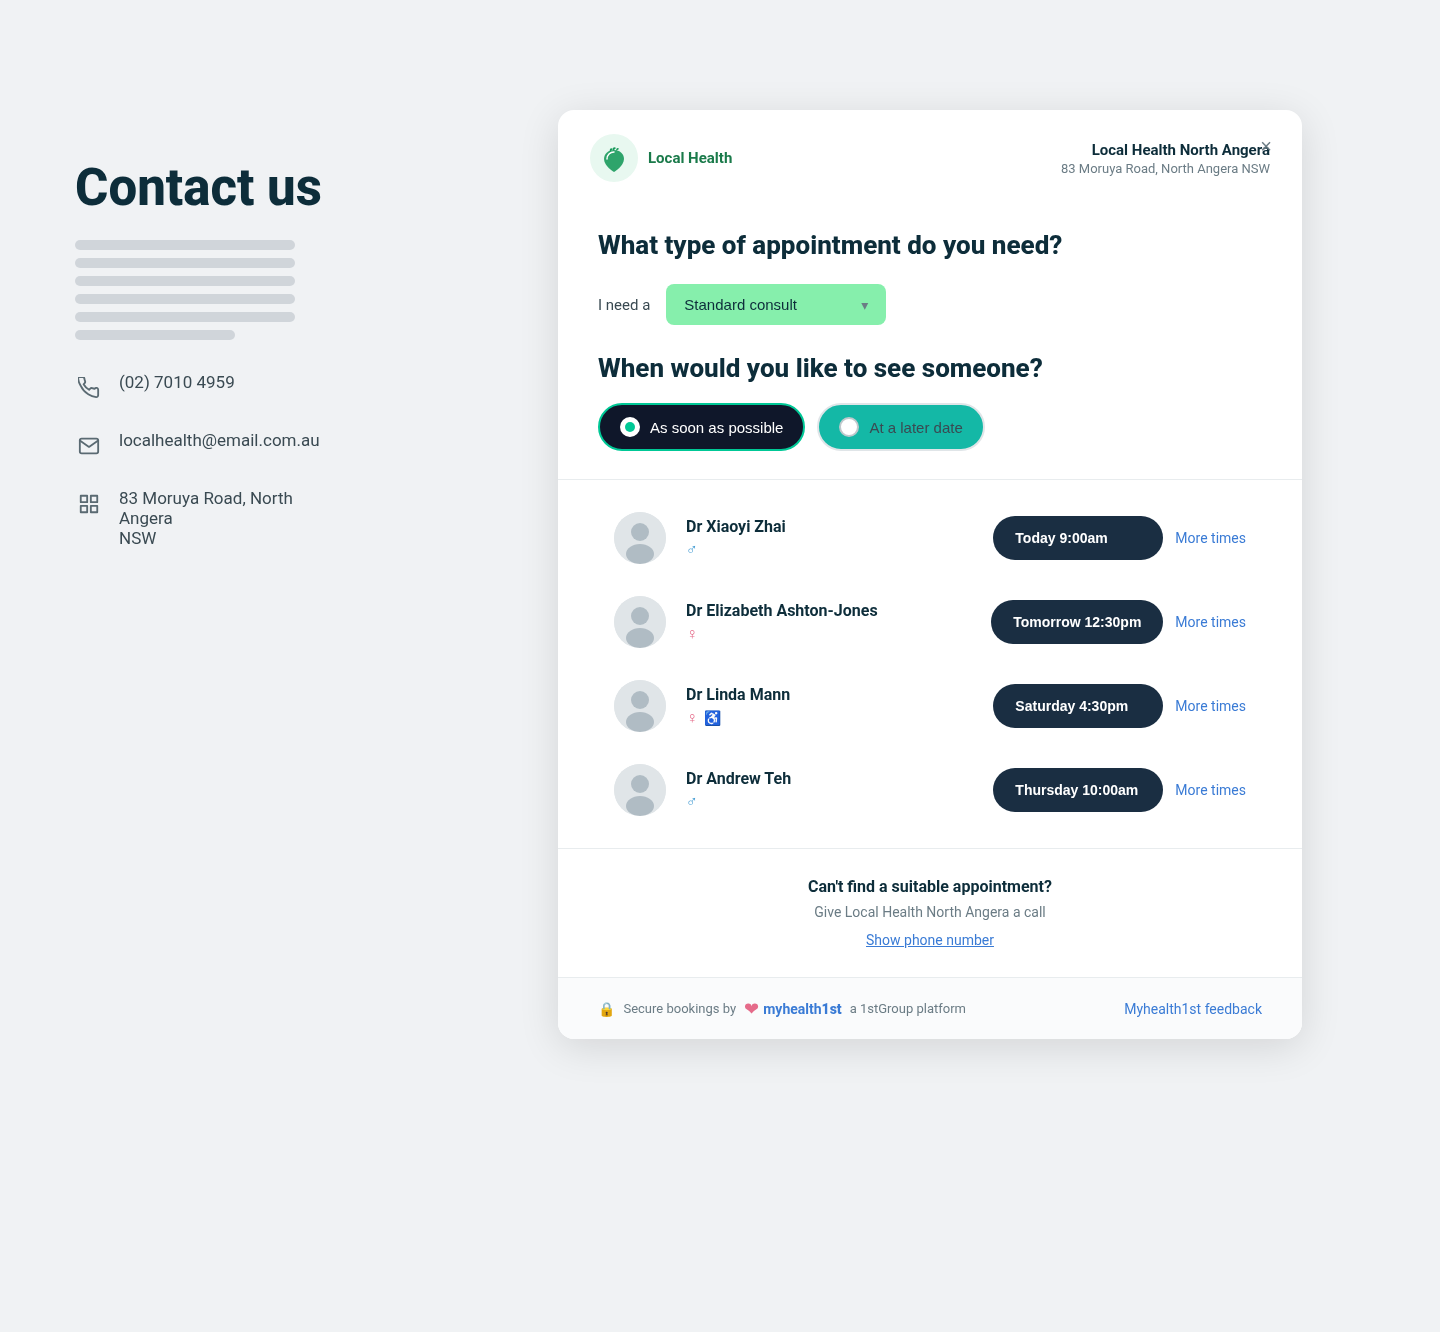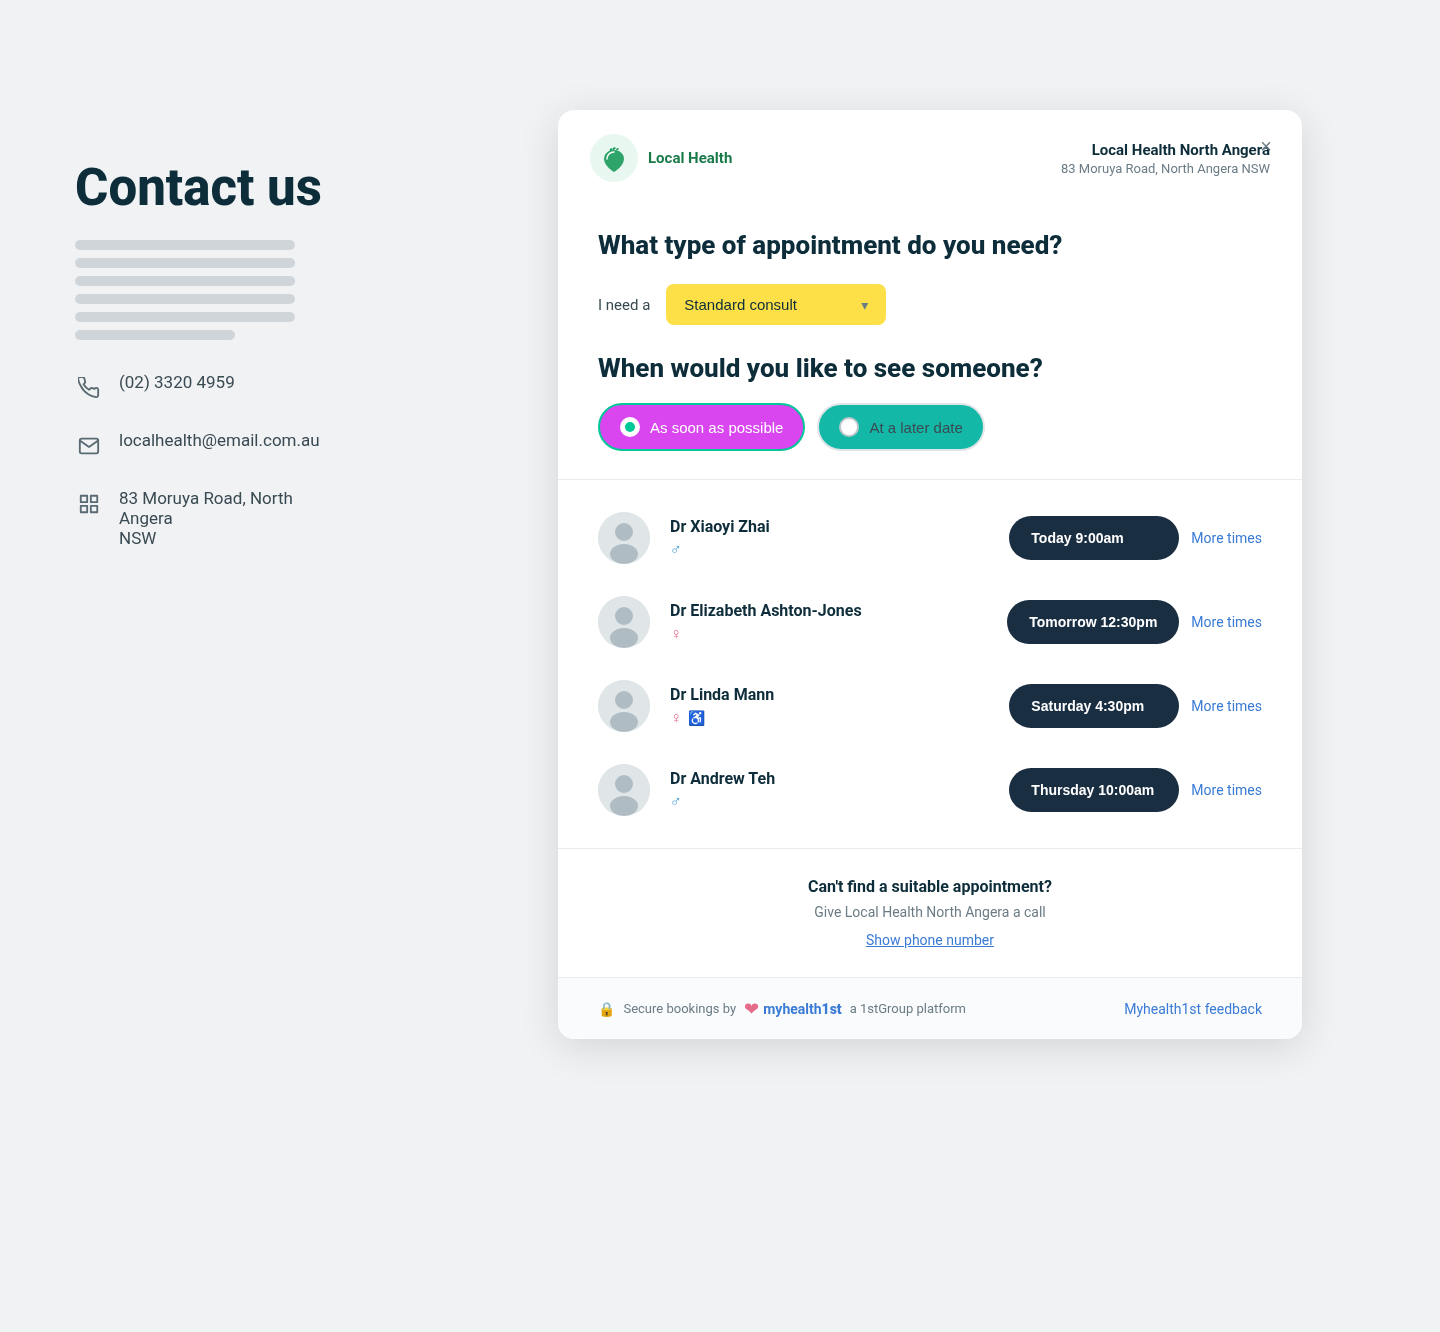--- a/index.html
+++ b/index.html
@@ -168,21 +168,21 @@
 
     .i-need-label {
       font-size: 15px;
       color: #3a4a52;
     }
 
     .consult-select {
       display: flex;
       align-items: center;
       justify-content: space-between;
-      background: #fde047;
+      background: #86efac;
       border: none;
       border-radius: 8px;
       padding: 12px 18px;
       font-size: 15px;
       color: #0d2d3a;
       cursor: pointer;
       min-width: 220px;
       gap: 40px;
     }
 
@@ -214,21 +214,21 @@
       gap: 10px;
       padding: 12px 20px;
       border-radius: 30px;
       border: 2px solid transparent;
       cursor: pointer;
       font-size: 15px;
       font-weight: 500;
     }
 
     .time-option.active {
-      background: #d946ef;
+      background: #0f172a;
       color: #fff;
       border-color: #00c896;
     }
 
     .time-option.inactive {
       background: #14b8a6;
       color: #3a4a52;
       border-color: #e0e5e8;
     }
 
@@ -261,21 +261,21 @@
 
     
     .divider {
       height: 1px;
       background: #e8ecee;
       margin: 0;
     }
 
     
     .doctors-section {
-      padding: 16px 0;
+      padding: 16px 16px;
     }
 
     .doctor-row {
       display: flex;
       align-items: center;
       padding: 16px 40px;
       gap: 20px;
     }
 
     .doctor-avatar {
@@ -431,21 +431,21 @@
       <div class="line"></div>
       <div class="line"></div>
     </div>
 
     <div class="contact-item">
       <div class="contact-icon">
         <svg width="22" height="22" viewBox="0 0 24 24" fill="none" stroke="#5a6a72" stroke-width="2" stroke-linecap="round" stroke-linejoin="round">
           <path d="M22 16.92v3a2 2 0 01-2.18 2 19.79 19.79 0 01-8.63-3.07A19.5 19.5 0 013.07 9.81 19.79 19.79 0 01.01 1.18 2 2 0 012 0h3a2 2 0 012 1.72 12.84 12.84 0 00.7 2.81 2 2 0 01-.45 2.11L6.09 7.91a16 16 0 006 6l1.27-1.27a2 2 0 012.11-.45 12.84 12.84 0 002.81.7A2 2 0 0122 14v2.92z"></path>
         </svg>
       </div>
-      <span>(02) 3320 4959</span>
+      <span>(02) 7010 4959</span>
     </div>
 
     <div class="contact-item">
       <div class="contact-icon">
         <svg width="22" height="22" viewBox="0 0 24 24" fill="none" stroke="#5a6a72" stroke-width="2" stroke-linecap="round" stroke-linejoin="round">
           <path d="M4 4h16c1.1 0 2 .9 2 2v12c0 1.1-.9 2-2 2H4c-1.1 0-2-.9-2-2V6c0-1.1.9-2 2-2z"></path>
           <polyline points="22,6 12,13 2,6"></polyline>
         </svg>
       </div>
       <span>localhealth@email.com.au</span>

